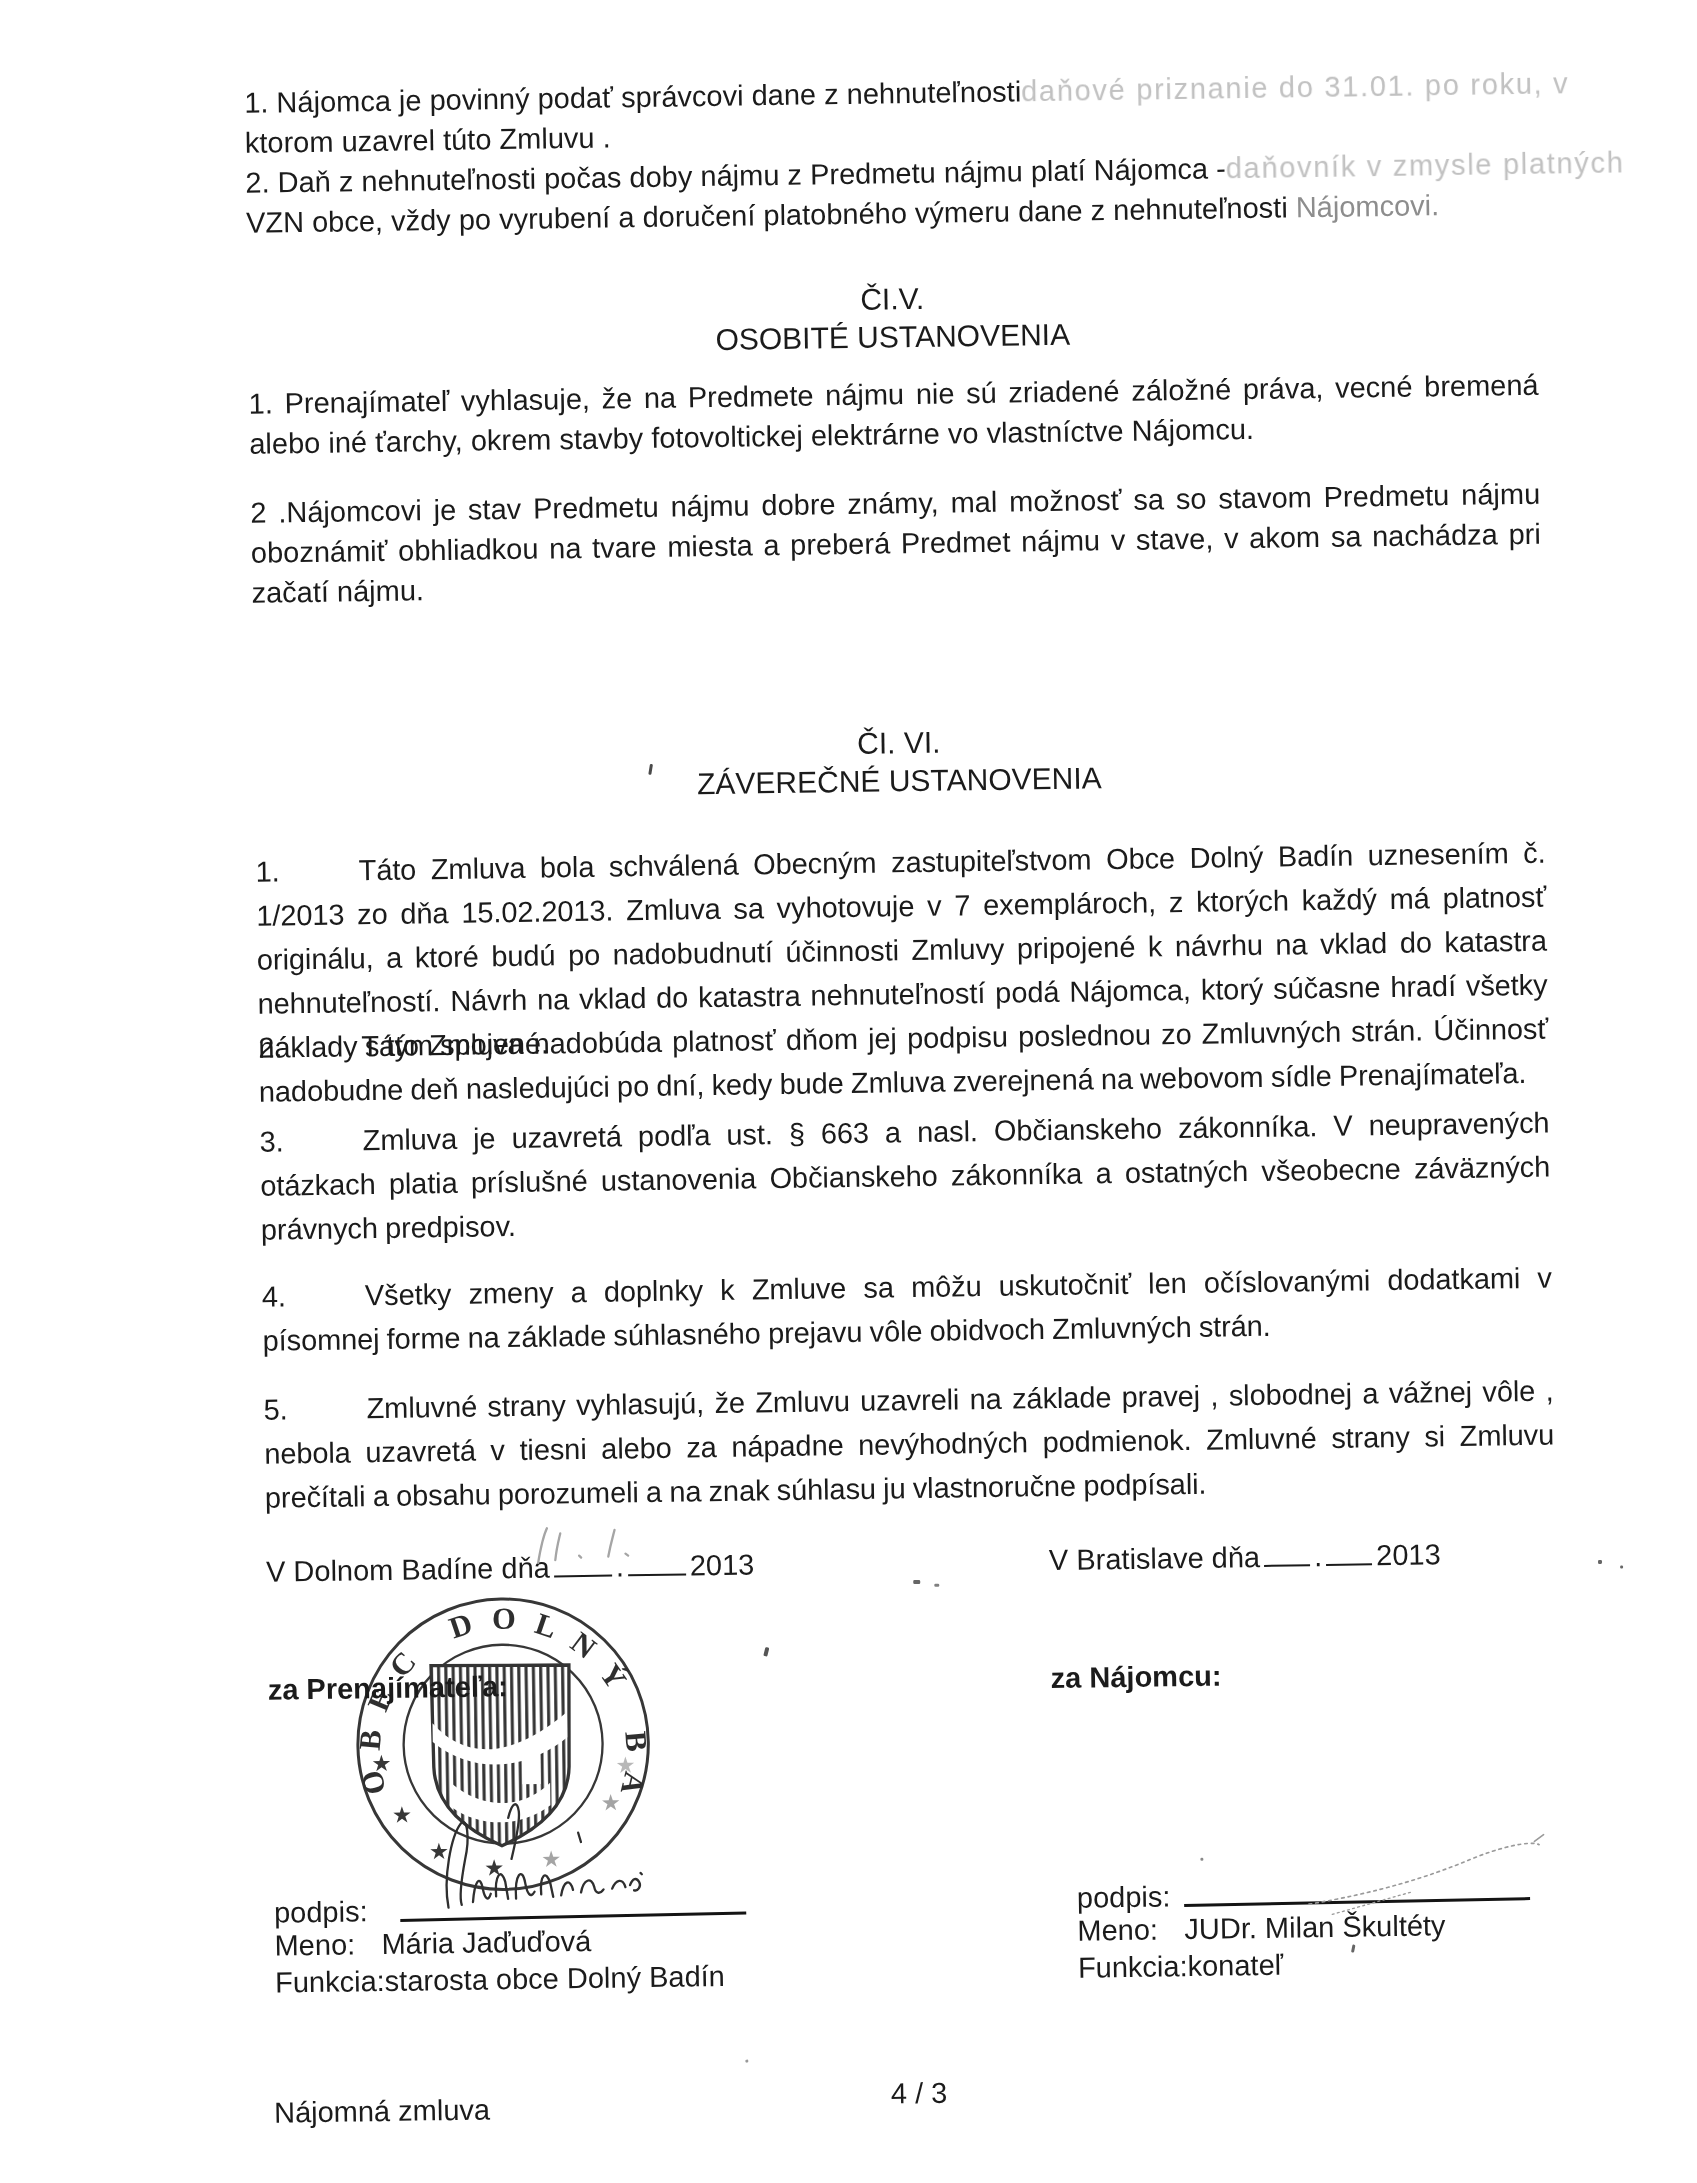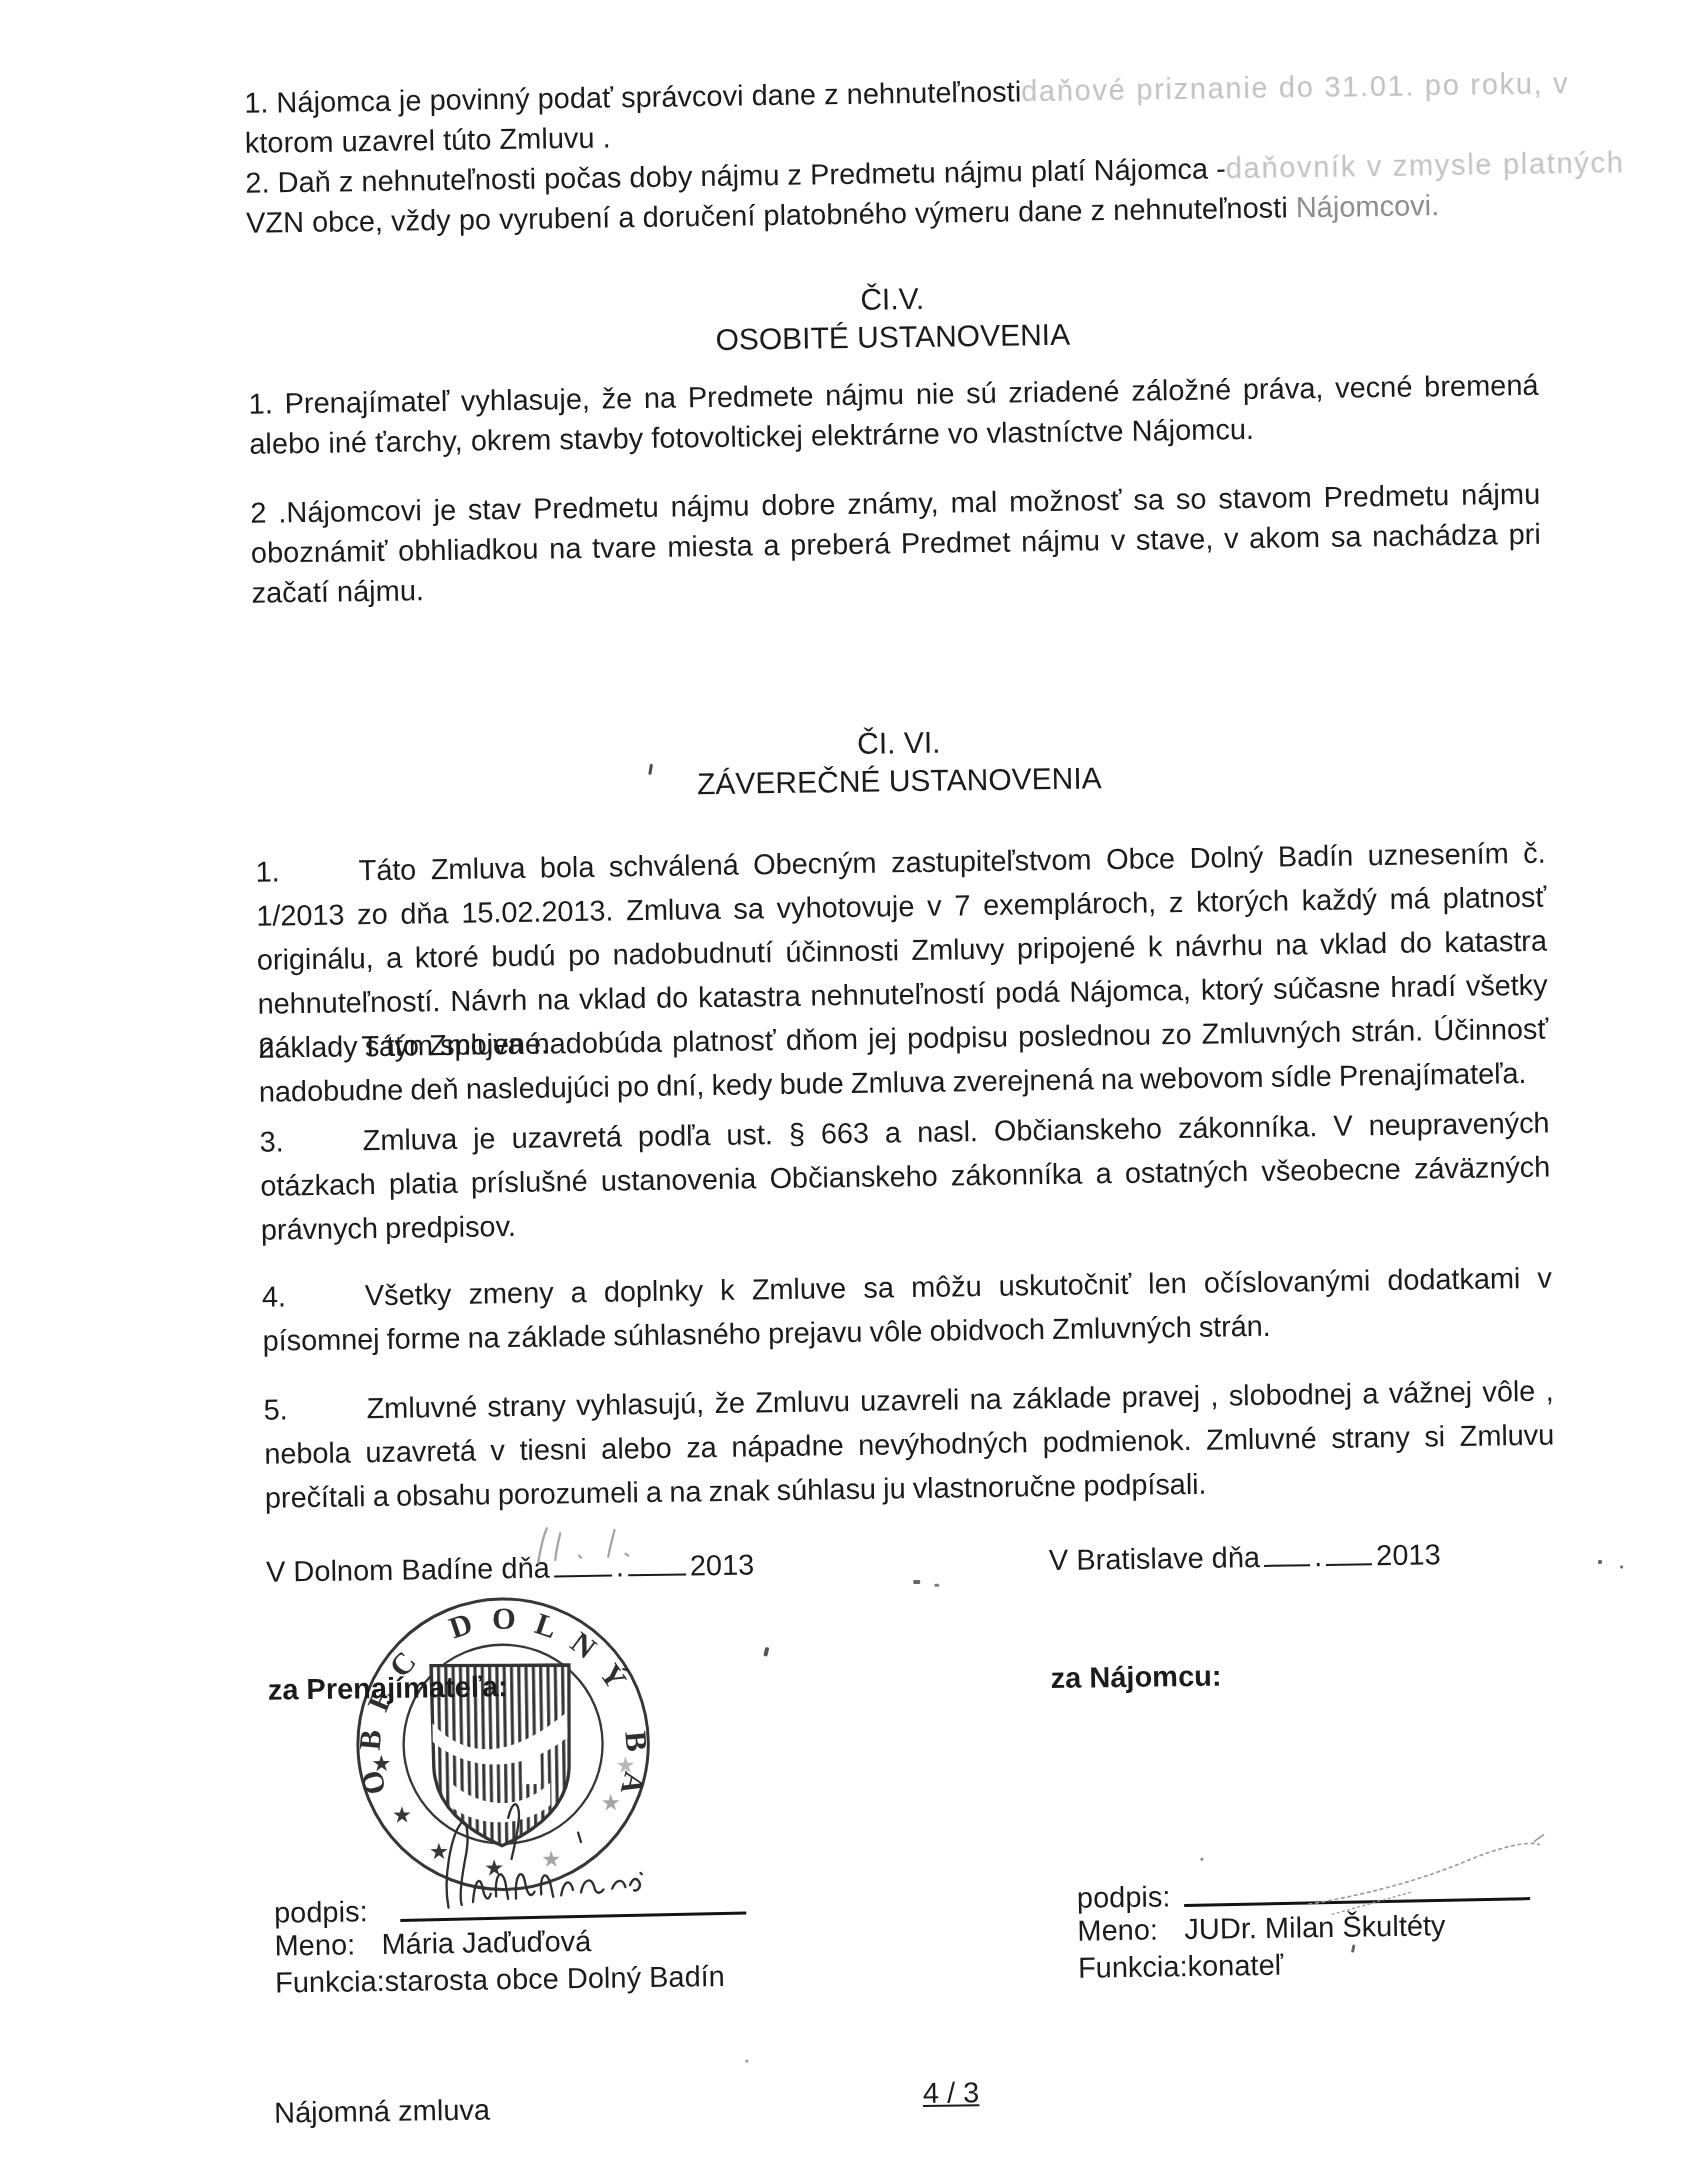--- a/index.html
+++ b/index.html
@@ -189,16 +189,16 @@
   <div class="speck" style="left:906px;top:1581px;width:6.6px;height:4px;"></div>
   <div class="speck" style="left:927px;top:1585px;width:5.3px;height:3.3px;background:#808080;"></div>
   <div class="speck" style="left:756px;top:1646px;width:4px;height:9.3px;transform:rotate(15deg);background:#555;"></div>
   <div class="speck" style="left:1591px;top:1571px;width:4px;height:4px;"></div>
   <div class="speck" style="left:1613px;top:1577px;width:3.3px;height:3.3px;"></div>
   <div class="speck" style="left:1189px;top:1863px;width:3.3px;height:3.3px;background:#8a8a8a;"></div>
   <div class="speck" style="left:1339px;top:1952px;width:3.3px;height:8px;transform:rotate(12deg);"></div>
   <div class="speck" style="left:731px;top:2058px;width:3.3px;height:3.3px;background:#999;"></div>
 
   <div class="abs footer" style="left:259px;top:2088px;">Nájomná zmluva</div>
-  <div class="abs footer" style="left:908px;top:2078px;text-decoration:underline;">4 / 3</div>
+  <div class="abs footer" style="left:876px;top:2078px;">4 / 3</div>
 
 </div>
 
 
 </body></html>

